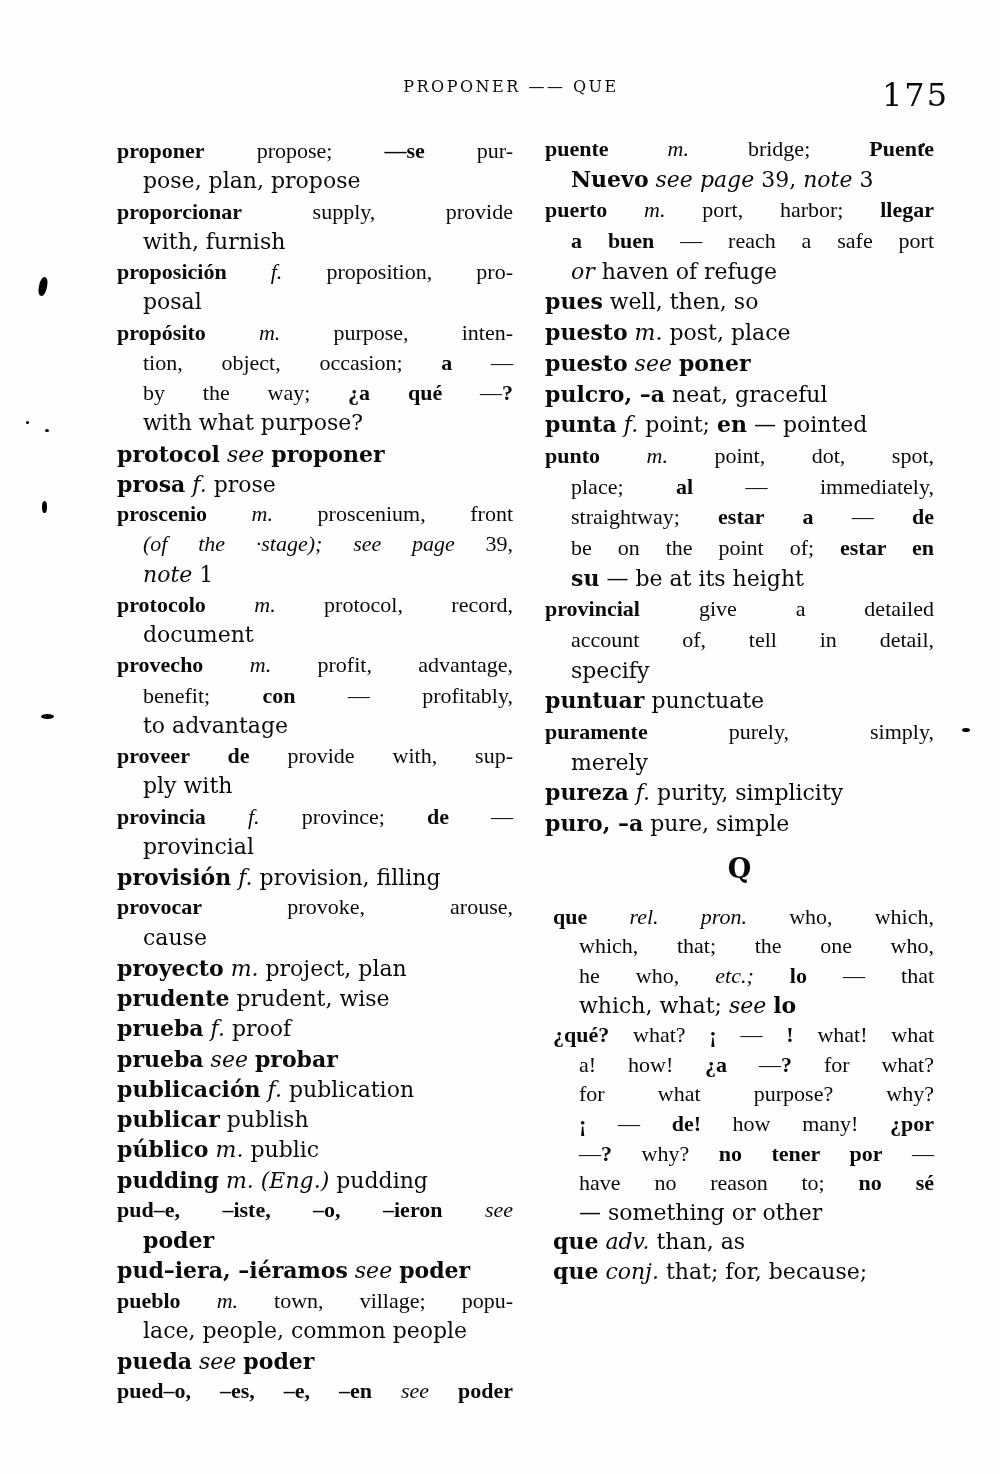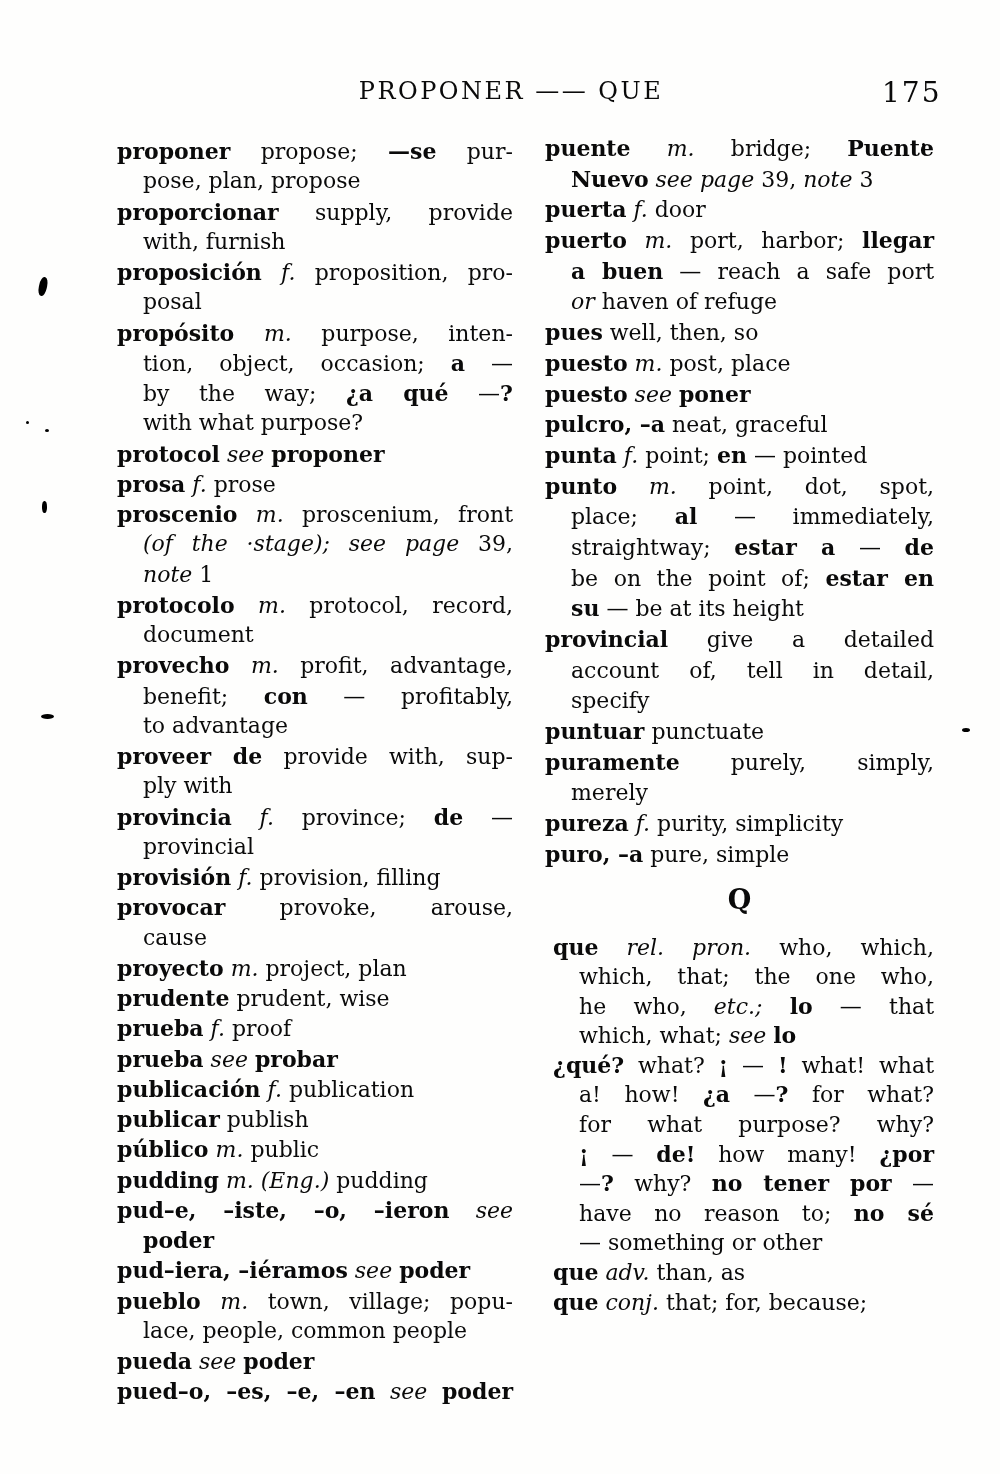--- a/index.html
+++ b/index.html
@@ -5,32 +5,32 @@
   html,body{margin:0;padding:0;}
   body{
     width:1000px;height:1474px;position:relative;overflow:hidden;
     background:#fefefd;color:#0a0a0a;
     font-family:"DejaVu Serif","Liberation Serif",serif;
     font-size:22px;
     -webkit-font-smoothing:antialiased;
   }
   .head-title{
     position:absolute;top:77px;left:511px;transform:translateX(-50%);
-    font-size:24px;letter-spacing:2.5px;white-space:nowrap;
+    font-size:16px;letter-spacing:2.5px;white-space:nowrap;
   }
   .page-num{
-    position:absolute;top:76px;left:882px;font-size:28px;letter-spacing:2px;
+    position:absolute;top:76px;left:882px;font-size:32px;letter-spacing:2px;
   }
   .col{position:absolute;}
   #col-left{left:117px;top:136px;width:396px;}
   #col-right{left:545px;top:136px;width:389px;}
   .line{line-height:30.25px;height:30.25px;white-space:normal;}
   #right-p .line{line-height:25px;height:30.7px;}
   #right-q .line{line-height:29.6px;height:29.6px;margin-left:8px;}
-  .line.just{text-align:justify;text-align-last:justify;}
+  .line.just{text-align:justify;text-align-last:justify;font-family:Liberation Serif, serif;}
   .line.cont{padding-left:26px;}
   .seg-b{font-weight:bold;}
   .seg-i{font-style:italic;}
   .section-heading{
     font-weight:bold;font-size:27px;text-align:center;
     margin-top:11px;margin-bottom:17px;height:32px;line-height:32px;
   }
   .speck{position:absolute;background:#000;}
 </style>
 </head>
@@ -136,23 +136,20 @@
       <div class="entry">
         <div class="line just"><span class="seg-b">pued–o, –es, –e, –en</span><span class="seg-r"> </span><span class="seg-i">see</span><span class="seg-r"> </span><span class="seg-b">poder</span></div>
       </div>
     </div>
 
   <div class="col" id="col-right">
     <div id="right-p">
         <div class="entry">
           <div class="line just"><span class="seg-b">puente</span><span class="seg-r"> </span><span class="seg-i">m.</span><span class="seg-r"> bridge; </span><span class="seg-b">Puente</span></div>
           <div class="line cont"><span class="seg-b">Nuevo</span><span class="seg-r"> </span><span class="seg-i">see page</span><span class="seg-r"> 39, </span><span class="seg-i">note</span><span class="seg-r"> 3</span></div>
-        </div>
-        <div class="entry">
-          <div class="line"><span class="seg-b">puerta</span><span class="seg-r"> </span><span class="seg-i">f.</span><span class="seg-r"> door</span></div>
         </div>
         <div class="entry">
           <div class="line just"><span class="seg-b">puerto</span><span class="seg-r"> </span><span class="seg-i">m.</span><span class="seg-r"> port, harbor; </span><span class="seg-b">llegar</span></div>
           <div class="line just cont"><span class="seg-b">a buen</span><span class="seg-r"> — reach a safe port</span></div>
           <div class="line cont"><span class="seg-i">or</span><span class="seg-r"> haven of refuge</span></div>
         </div>
         <div class="entry">
           <div class="line"><span class="seg-b">pues</span><span class="seg-r"> well, then, so</span></div>
         </div>
         <div class="entry">

